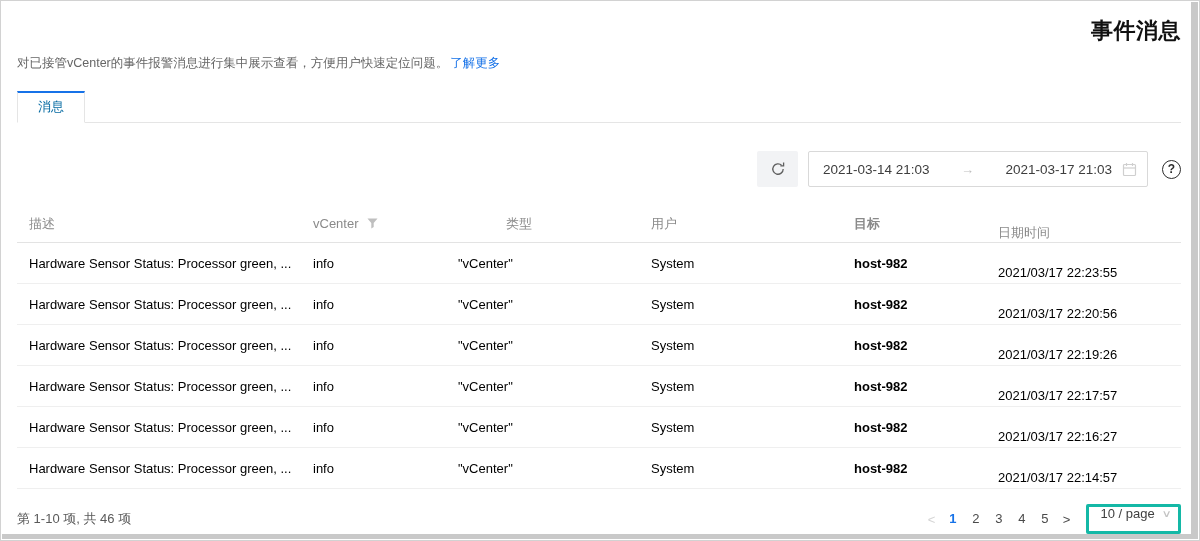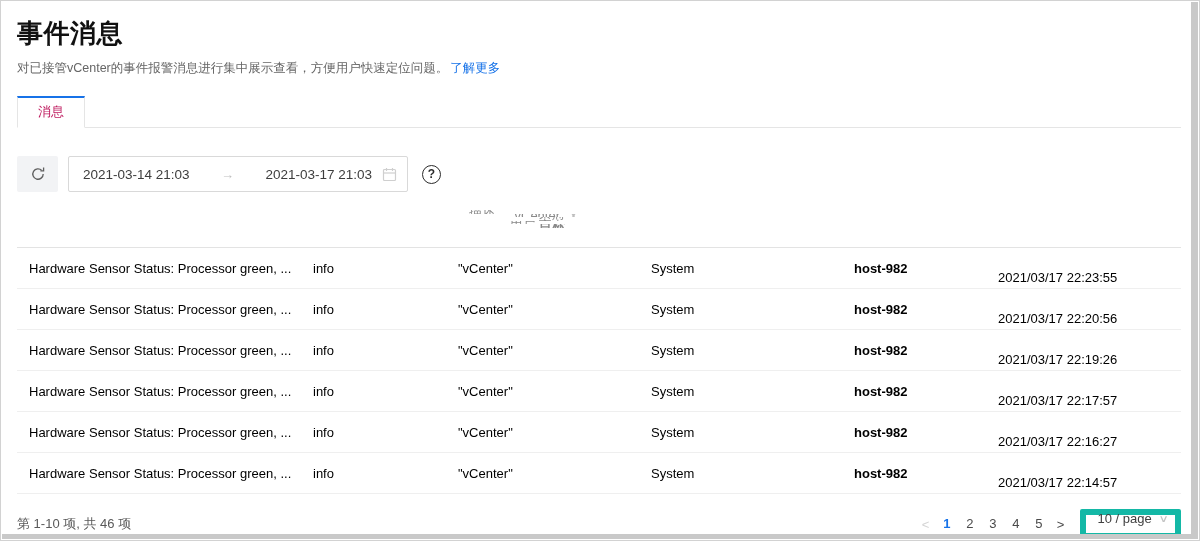--- a/index.html
+++ b/index.html
@@ -20,35 +20,35 @@
     position: absolute; top: 1px; right: 1px; bottom: 6px;
     width: 7px; background: #c9c9c9;
   }
   .h-scrollbar {
     position: absolute; left: 1px; right: 1px; bottom: 1px;
     height: 5px; background: #c9c9c9;
   }
   .content { padding: 0 18px 0 16px; }
 
   
-  .page-title { font-size: 26px; font-weight: 700; color: #111; margin: 15px 0 8px; letter-spacing: 0.5px; }
+  .page-title { font-size: 22px; font-weight: 700; color: #111; margin: 15px 0 8px; letter-spacing: 0.5px; text-align: right; }
   .page-desc { font-size: 12.5px; color: #666; line-height: 18px; }
   .page-desc a { color: var(--accent); text-decoration: none; margin-left: 2px; cursor: pointer; }
 
   
   .tabbar { margin-top: 19px; border-bottom: 1px solid #e5e5e5; display: flex; }
   .tab {
     position: relative; margin-bottom: -1px;
     background: #fff; border: 1px solid #e5e5e5; border-bottom: 1px solid #fff;
     border-top: 2px solid var(--accent);
-    padding: 5px 20px 6px; font-size: 13px; color: #be185d; cursor: pointer;
-  }
-
-  
-  .toolbar { margin-top: 28px; display: flex; align-items: center; }
+    padding: 5px 20px 6px; font-size: 13px; color: #0369a1; cursor: pointer;
+  }
+
+  
+  .toolbar { margin-top: 28px; display: flex; align-items: center; justify-content: flex-end; }
   .refresh-btn {
     width: 41px; height: 36px; border: none; background: #f2f3f5; border-radius: 2px;
     display: flex; align-items: center; justify-content: center; cursor: pointer;
   }
   .daterange {
     margin-left: 10px; width: 340px; height: 36px;
     border: 1px solid #d9d9d9; border-radius: 2px; background: #fff;
     display: flex; align-items: center; padding: 0 10px 0 14px;
     font-size: 13.5px; color: #3d3d3d; cursor: pointer;
   }
@@ -57,21 +57,21 @@
   .daterange .cal { margin-left: auto; padding-left: 10px; display: flex; }
   .help {
     margin-left: 14px; width: 19px; height: 19px; border: 1.5px solid #2b2b2b; border-radius: 50%;
     display: flex; align-items: center; justify-content: center;
     font-size: 12px; font-weight: 700; color: #2b2b2b; cursor: pointer;
   }
 
   
   .table { margin-top: 18px; font-size: 13px; }
   .tr { display: flex; align-items: center; height: 41px; border-bottom: 1px solid #efefef; }
-  .thead { height: 38px; color: #8a8a8a; border-bottom: 1px solid #e3e3e3; flex-direction: column; }
+  .thead { height: 38px; color: #8a8a8a; border-bottom: 1px solid #e3e3e3; }
   .td { padding-left: 12px; white-space: nowrap; overflow: hidden; color: #000000; }
   .thead .td { color: #8a8a8a; display: flex; align-items: center; }
   .c-desc { width: 284px; }
   .c-type { width: 145px; }
   .c-vcenter { width: 193px; }
   .c-user { width: 203px; }
   .c-target { width: 144px; font-weight: bold; }
   .c-datetime { flex: 1; margin-top: 19px; }
   .filter-icon { margin-left: 8px; display: inline-flex; cursor: pointer; }
 
@@ -80,21 +80,21 @@
   .summary { font-size: 13px; color: #595959; }
   .pager { margin-left: auto; display: flex; align-items: center; font-size: 13px; color: #4a4a4a; }
   .page-item {
     min-width: 21px; height: 24px; line-height: 24px; text-align: center;
     margin: 0 1px; cursor: pointer; user-select: none;
   }
   .page-item.active { color: var(--accent); font-weight: 700; cursor: default; }
   .page-arrow { min-width: 20px; text-align: center; font-size: 13px; cursor: pointer; }
   .page-arrow.disabled { color: #d4d4d4; cursor: default; }
   .page-size-select {
-    margin-left: 10px; height: 30px; border: 6px solid #14b8a6; border-radius: 2px;
+    margin-left: 10px; height: 30px; border: 3px solid #14b8a6; border-radius: 2px;
     padding: 0 8px 12px 11px; display: flex; align-items: center; gap: 8px;
     font-size: 13px; color: #404040; background: #fff; cursor: pointer;
   }
   .chevron { color: #c3c3c3; font-size: 10px; transform: scaleX(1.4); }
 </style>
 </head>
 <body>
 
 <div class="window">
   <div class="content">

